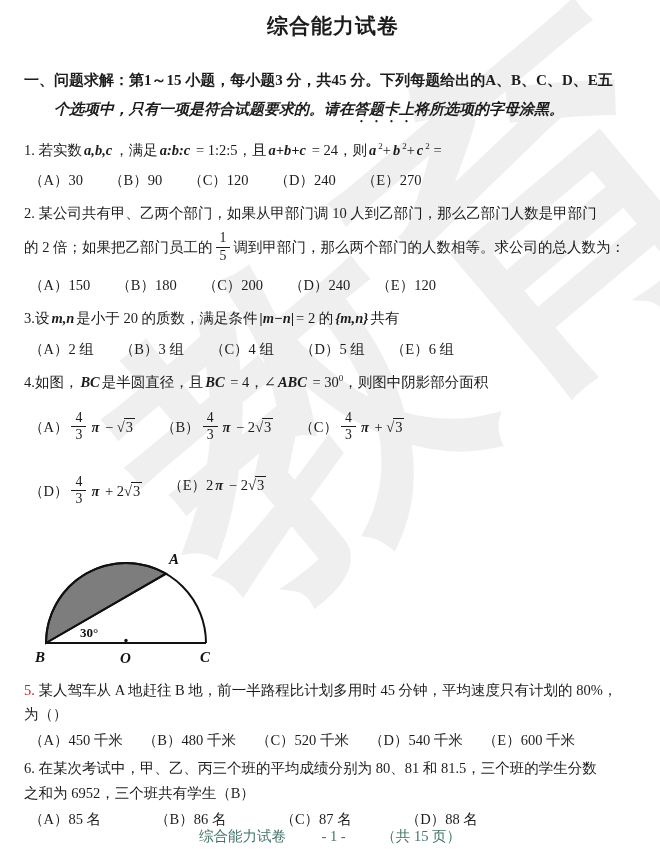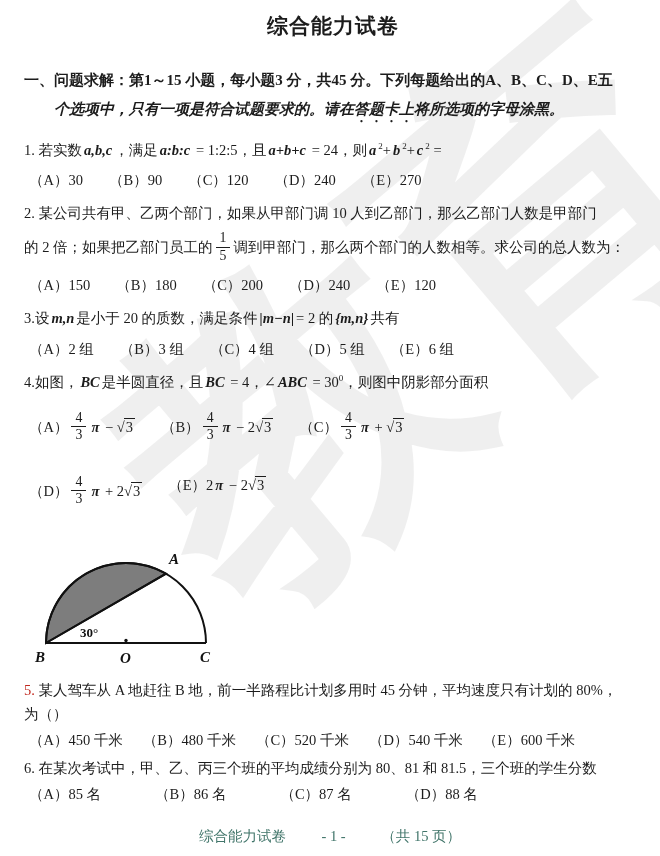--- a/index.html
+++ b/index.html
@@ -173,20 +173,21 @@
       <span class="opt"><span class="mt">（A）450 千米</span></span>
       <span class="opt"><span class="mt">（B）480 千米</span></span>
       <span class="opt"><span class="mt">（C）520 千米</span></span>
       <span class="opt"><span class="mt">（D）540 千米</span></span>
       <span class="opt"><span class="mt">（E）600 千米</span></span>
     </div>
   </div>
 
   <div class="question">
     <div class="qline tight"><span class="mt">6. 在某次考试中，甲、乙、丙三个班的平均成绩分别为 80、81 和 81.5，三个班的学生分数</span></div>
+    <div class="qline tight"><span class="mt">之和为 6952，三个班共有学生（B）</span></div>
     <div class="opt-row wide" style="margin:5px 0 4px 5px;">
       <span class="opt"><span class="mt">（A）85 名</span></span>
       <span class="opt"><span class="mt">（B）86 名</span></span>
       <span class="opt"><span class="mt">（C）87 名</span></span>
       <span class="opt"><span class="mt">（D）88 名</span></span>
     </div>
 
   </div>
 
 </div>

